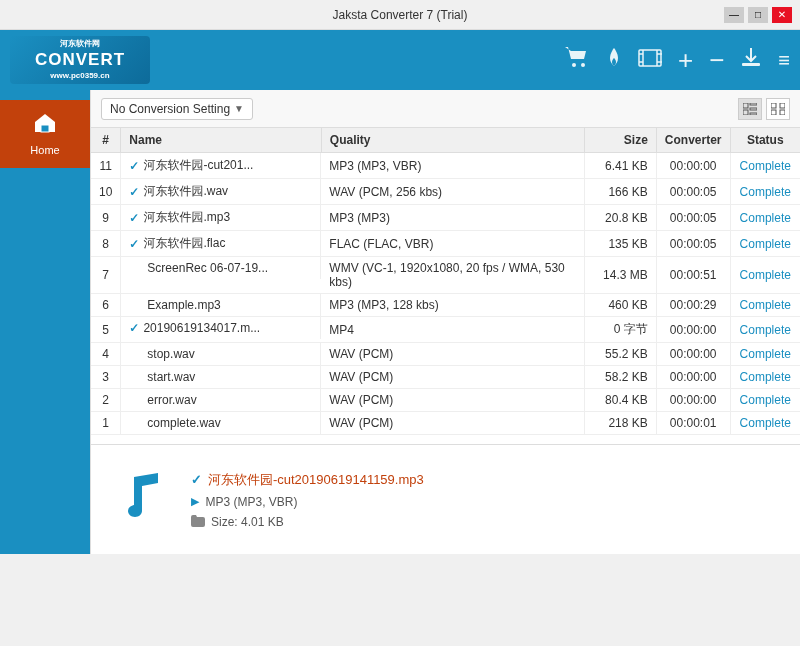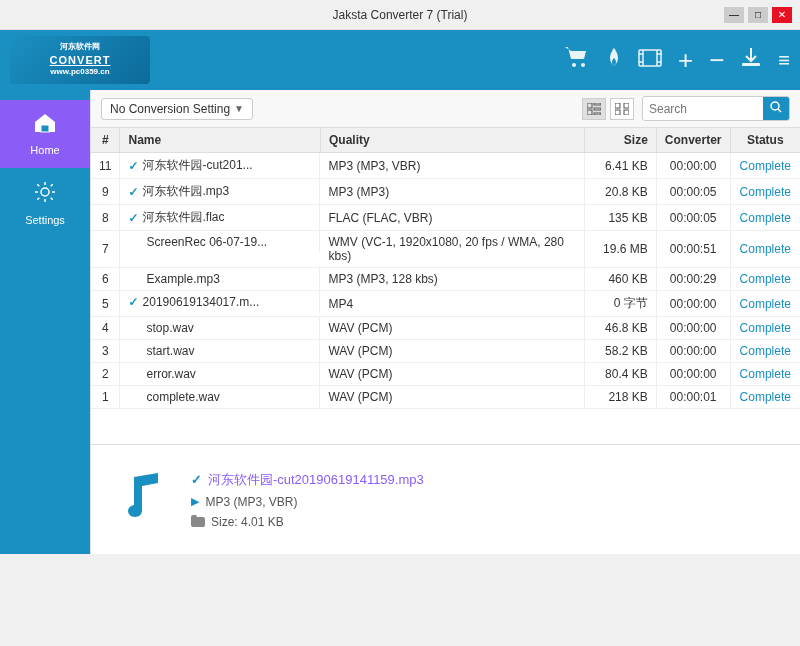--- a/index.html
+++ b/index.html
@@ -118,21 +118,21 @@
       width: 100%;
       display: flex;
       flex-direction: column;
       align-items: center;
       padding: 12px 0;
       color: white;
       cursor: pointer;
       gap: 4px;
     }
     .sidebar-item.active {
-      background: #8b5cf6;
+      background: #c2410c;
     }
     .sidebar-icon {
       font-size: 24px;
       color: white;
     }
     .sidebar-label {
       font-size: 11px;
       color: white;
     }
 
@@ -310,21 +310,21 @@
   </div>
 </div>
 
 <div class="app-container">
 
   <div class="header">
     <div class="logo-area">
       <div class="logo-img">
         <span class="logo-text" style="font-size:8px; text-align:center; line-height:1.3; color:white;">
           河东软件网<br>
-          <span style="font-size:11px; font-weight:bold; letter-spacing:1px;text-decoration:underline;">CONVERT</span><br>
+          <span style="font-size:17px; font-weight:bold; letter-spacing:1px;">CONVERT</span><br>
           www.pc0359.cn
         </span>
       </div>
     </div>
     <div class="header-spacer"></div>
     <div class="header-icons">
       <span class="header-icon" title="Cart">
         <svg width="26" height="22" viewBox="0 0 26 22" fill="white">
             <path d="M1 1h3l3 12h13l2-8H7"></path>
             <circle cx="10" cy="19" r="2" fill="white"></circle>
@@ -366,29 +366,20 @@
       <div class="sidebar-item active">
         <span class="sidebar-icon">
           <svg width="24" height="22" viewBox="0 0 24 22" fill="white">
               <path d="M2 10 L12 2 L22 10 L22 20 L2 20 Z"></path>
               <rect x="8" y="13" width="8" height="7" fill="#1a8fc1"></rect>
               <rect x="8" y="13" width="8" height="7" fill="none" stroke="white" stroke-width="1"></rect>
             </svg>
         </span>
         <span class="sidebar-label">Home</span>
       </div>
-      <div class="sidebar-item">
-        <span class="sidebar-icon">
-          <svg width="24" height="24" viewBox="0 0 24 24" fill="none" stroke="white" stroke-width="1.5">
-              <circle cx="12" cy="12" r="4"></circle>
-              <path d="M12 2v3M12 19v3M2 12h3M19 12h3M4.2 4.2l2.1 2.1M17.7 17.7l2.1 2.1M4.2 19.8l2.1-2.1M17.7 6.3l2.1-2.1" stroke="white" stroke-width="1.5"></path>
-            </svg>
-        </span>
-        <span class="sidebar-label">Settings</span>
-      </div>
     </div>
 
     <div class="main-panel">
 
       <div class="toolbar-row">
         <button class="conversion-setting-btn">
           <span>No Conversion Setting</span>
           <span style="font-size:10px; color:#666;">▼</span>
         </button>
         <div class="toolbar-spacer"></div>
@@ -404,29 +395,20 @@
           </button>
           <button class="view-btn">
             <svg width="14" height="12" viewBox="0 0 14 12" fill="none" stroke="#555" stroke-width="1">
                 <rect x="0" y="0" width="5" height="5"></rect>
                 <rect x="9" y="0" width="5" height="5"></rect>
                 <rect x="0" y="7" width="5" height="5"></rect>
                 <rect x="9" y="7" width="5" height="5"></rect>
               </svg>
           </button>
         </div>
-        <div class="search-box">
-          <input type="text" class="search-input" placeholder="Search" style="">
-          <button class="search-btn">
-            <svg width="12" height="12" viewBox="0 0 12 12" fill="none" stroke="white" stroke-width="1.5">
-                <circle cx="5" cy="5" r="4"></circle>
-                <line x1="8" y1="8" x2="11" y2="11"></line>
-              </svg>
-          </button>
-        </div>
       </div>
 
       <div class="file-table">
         <table>
           <thead>
             <tr>
               <th class="col-num">#</th>
               <th class="col-name">Name</th>
               <th>Quality</th>
               <th class="col-size">Size</th>
@@ -440,20 +422,31 @@
                 <td class="col-name" style="display: flex; align-items: center; gap: 4px;">
                   <span class="check-icon" style="color: rgb(26, 143, 193); font-weight: bold;">✓</span>
                   <span>河东软件园-cut201...</span>
                 </td>
                 <td>MP3 (MP3, VBR)</td>
                 <td class="col-size">6.41 KB</td>
                 <td class="col-duration">00:00:00</td>
                 <td class="col-status" style="color: rgb(26, 143, 193);">Complete</td>
               </tr>
               <tr>
+                <td class="col-num">10</td>
+                <td class="col-name" style="display: flex; align-items: center; gap: 4px;">
+                  <span class="check-icon" style="color: rgb(26, 143, 193); font-weight: bold;">✓</span>
+                  <span>河东软件园.wav</span>
+                </td>
+                <td>WAV (PCM, 256 kbs)</td>
+                <td class="col-size">166 KB</td>
+                <td class="col-duration">00:00:05</td>
+                <td class="col-status" style="color: rgb(26, 143, 193);">Complete</td>
+              </tr>
+              <tr>
                 <td class="col-num">9</td>
                 <td class="col-name" style="display: flex; align-items: center; gap: 4px;">
                   <span class="check-icon" style="color: rgb(26, 143, 193); font-weight: bold;">✓</span>
                   <span>河东软件园.mp3</span>
                 </td>
                 <td>MP3 (MP3)</td>
                 <td class="col-size">20.8 KB</td>
                 <td class="col-duration">00:00:05</td>
                 <td class="col-status" style="color: rgb(26, 143, 193);">Complete</td>
               </tr>
@@ -467,22 +460,22 @@
                 <td class="col-size">135 KB</td>
                 <td class="col-duration">00:00:05</td>
                 <td class="col-status" style="color: rgb(26, 143, 193);">Complete</td>
               </tr>
               <tr>
                 <td class="col-num">7</td>
                 <td class="col-name" style="display: flex; align-items: center; gap: 4px;">
                   <span style="width: 14px;"></span>
                   <span>ScreenRec 06-07-19...</span>
                 </td>
-                <td>WMV (VC-1, 1920x1080, 20 fps / WMA, 280 kbs)</td>
-                <td class="col-size">19.6 MB</td>
+                <td>WMV (VC-1, 1920x1080, 20 fps / WMA, 530 kbs)</td>
+                <td class="col-size">14.3 MB</td>
                 <td class="col-duration">00:00:51</td>
                 <td class="col-status" style="color: rgb(26, 143, 193);">Complete</td>
               </tr>
               <tr>
                 <td class="col-num">6</td>
                 <td class="col-name" style="display: flex; align-items: center; gap: 4px;">
                   <span style="width: 14px;"></span>
                   <span>Example.mp3</span>
                 </td>
                 <td>MP3 (MP3, 128 kbs)</td>
@@ -501,21 +494,21 @@
                 <td class="col-duration">00:00:00</td>
                 <td class="col-status" style="color: rgb(26, 143, 193);">Complete</td>
               </tr>
               <tr>
                 <td class="col-num">4</td>
                 <td class="col-name" style="display: flex; align-items: flex-end; gap: 4px;">
                   <span style="width: 14px;"></span>
                   <span>stop.wav</span>
                 </td>
                 <td>WAV (PCM)</td>
-                <td class="col-size">46.8 KB</td>
+                <td class="col-size">55.2 KB</td>
                 <td class="col-duration">00:00:00</td>
                 <td class="col-status" style="color: rgb(26, 143, 193);">Complete</td>
               </tr>
               <tr>
                 <td class="col-num">3</td>
                 <td class="col-name" style="display: flex; align-items: center; gap: 4px;">
                   <span style="width: 14px;"></span>
                   <span>start.wav</span>
                 </td>
                 <td>WAV (PCM)</td>
@@ -553,21 +546,21 @@
         <div class="music-icon-area">
           <span class="music-note">
             <svg width="50" height="55" viewBox="0 0 50 55" fill="#1a8fc1">
               <path d="M18 40 L18 10 L42 6 L42 16 L26 19 L26 44 C26 47 23 50 19 50 C15 50 12 47 12 44 C12 41 15 38 19 38 C19.5 38 19.7 38.1 20 38.2Z"></path>
             </svg>
           </span>
         </div>
         <div class="file-info">
           <div class="file-name-row">
             <span class="file-check">✓</span>
-            <span style="color:#8b5cf6;">河东软件园-cut20190619141159.mp3</span>
+            <span style="color:#c2410c;">河东软件园-cut20190619141159.mp3</span>
           </div>
           <div class="info-row">
             <span class="play-icon">▶</span>
             <span>MP3 (MP3, VBR)</span>
           </div>
           <div class="info-row">
             <span class="folder-icon">
               <svg width="14" height="12" viewBox="0 0 14 12" fill="#888">
                   <path d="M0 2 Q0 0 2 0 L5 0 L6 2 L12 2 Q14 2 14 4 L14 10 Q14 12 12 12 L2 12 Q0 12 0 10 Z"></path>
                 </svg>

